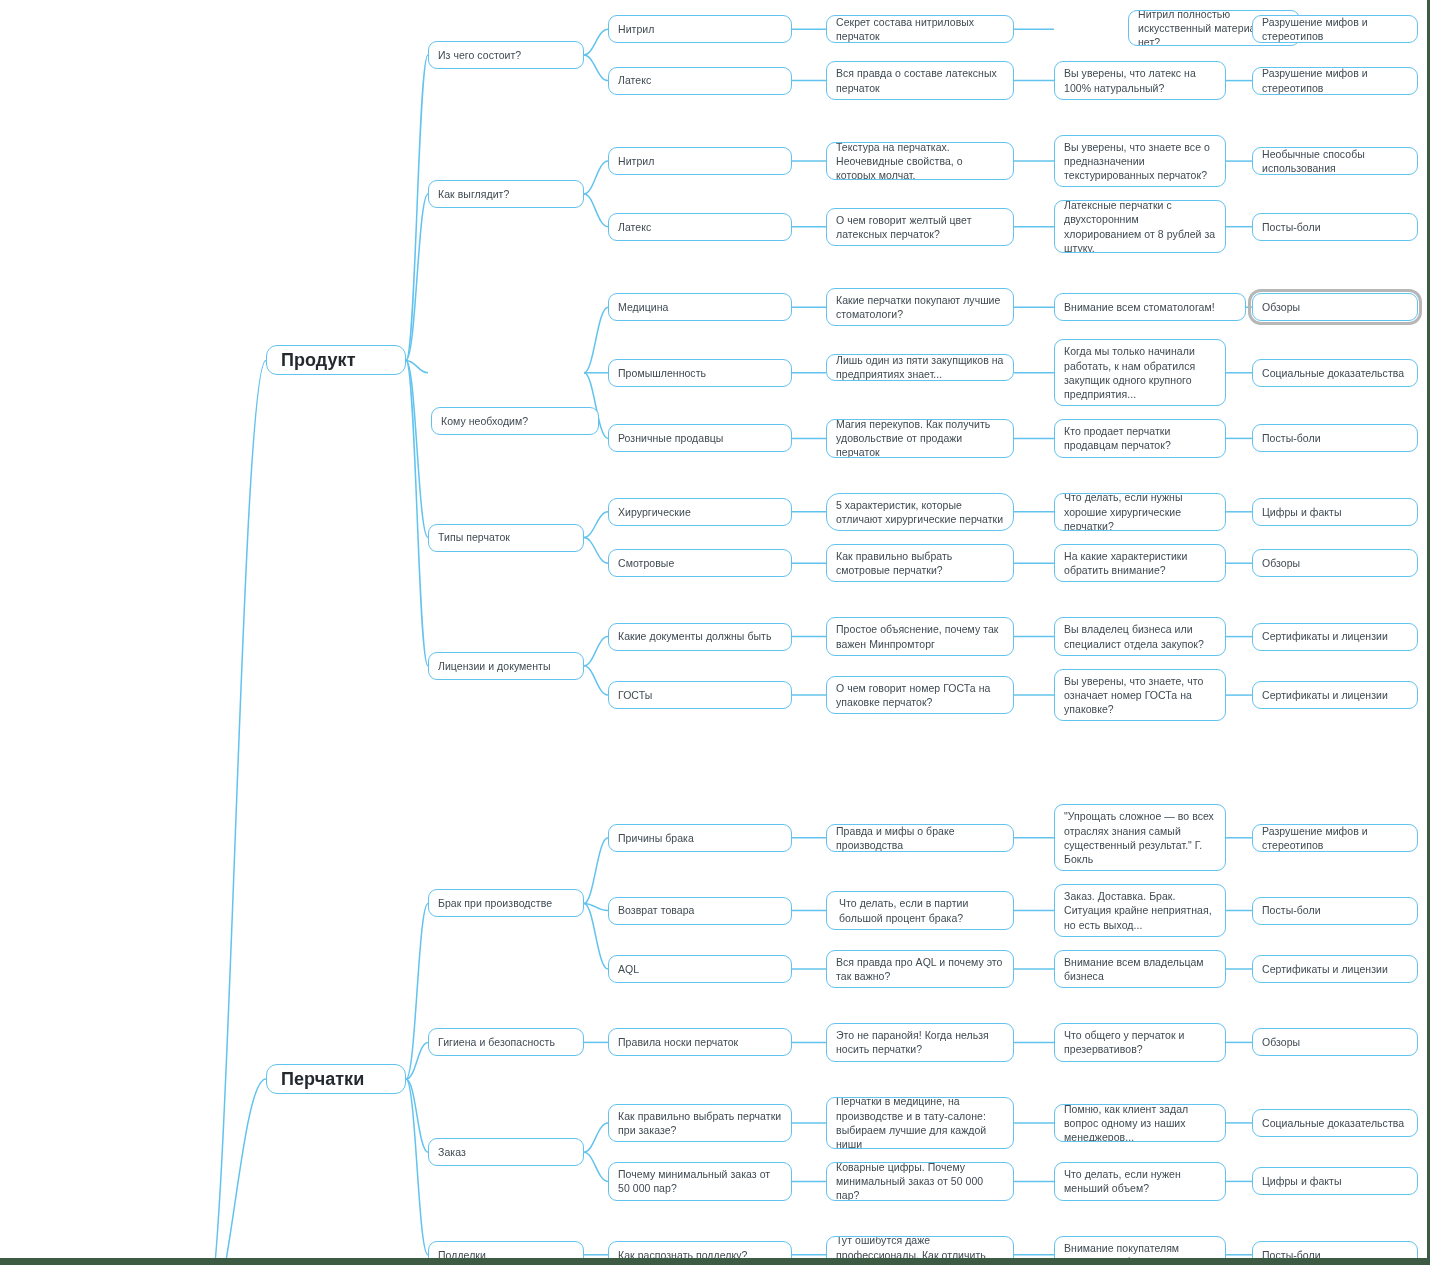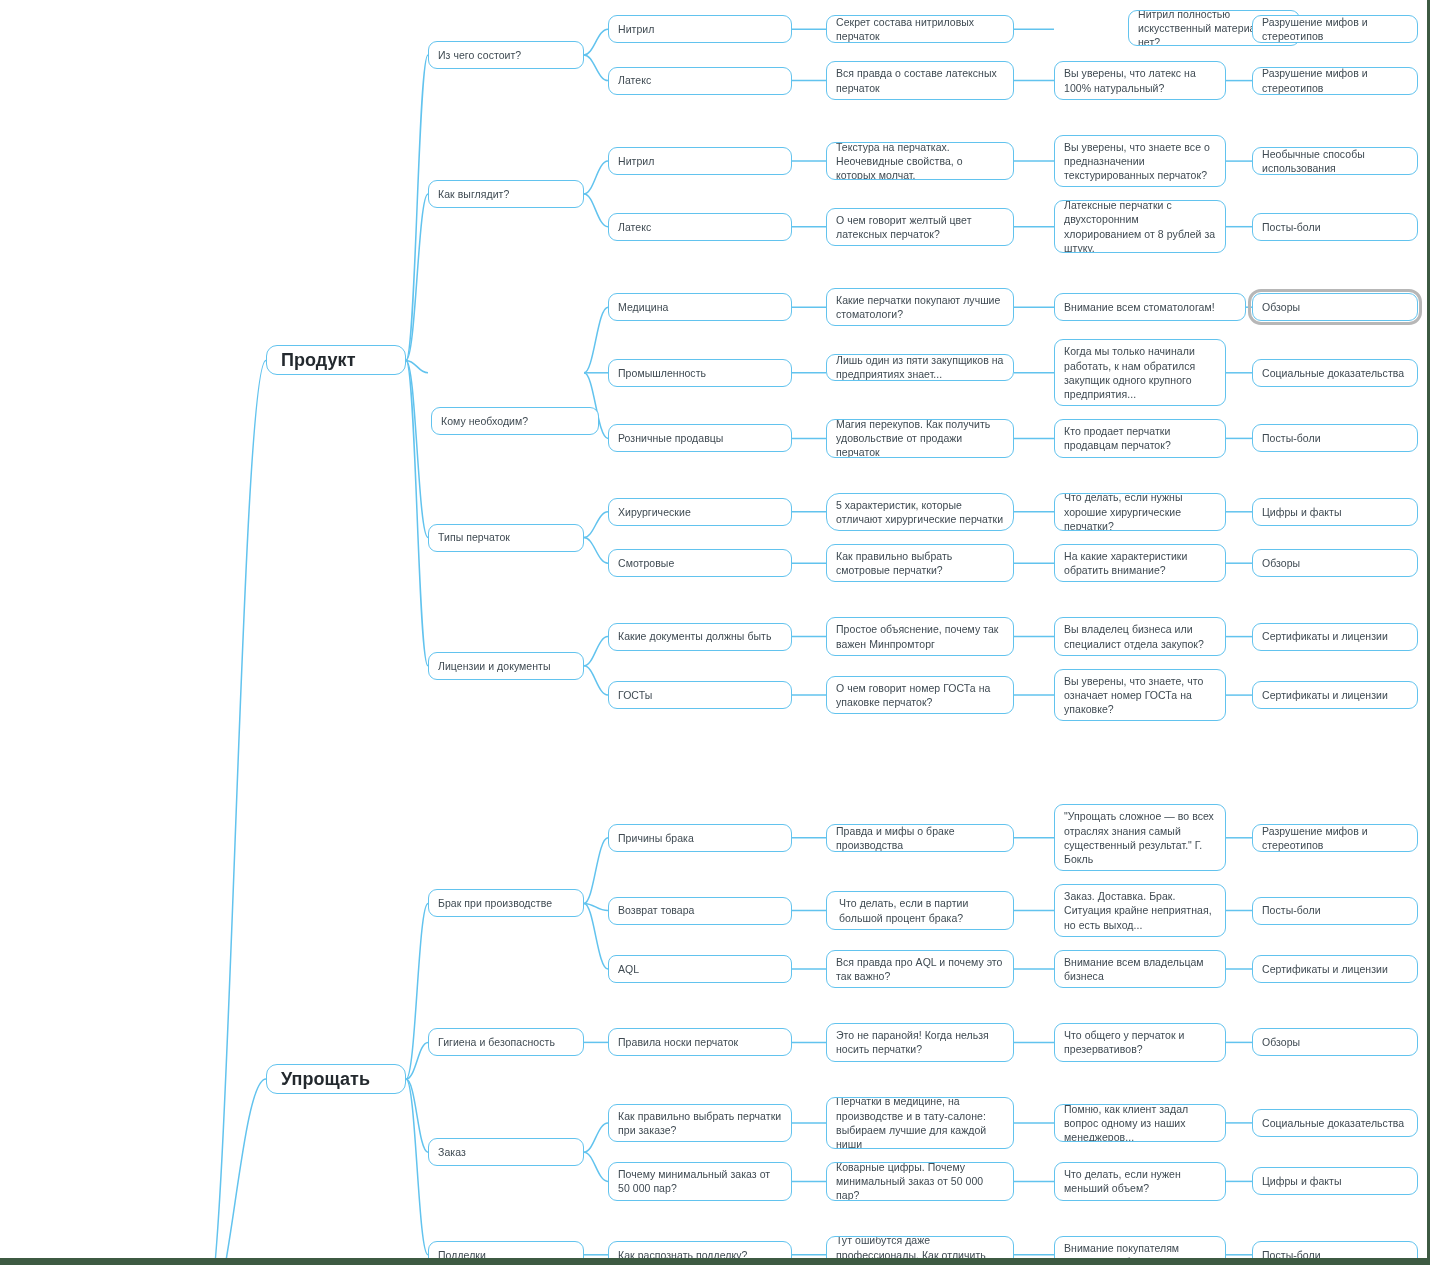--- a/index.html
+++ b/index.html
@@ -372,21 +372,21 @@
       </div>
       <div class="node" style="left: 826px; top: 891.3px; width: 188px; height: 38.4px; padding-left: 12px;">
         <span>Что делать, если в партии большой процент брака?</span>
       </div>
       <div class="node" style="left: 1054px; top: 884.2px; width: 172px; height: 52.6px;">
         <span>Заказ. Доставка. Брак.<br>Ситуация крайне неприятная, но есть выход...</span>
       </div>
       <div class="node" style="left: 1252px; top: 896.5px; width: 166px; height: 28px;">
         <span>Посты-боли</span>
       </div>
-      <div class="node" style="left: 608px; top: 955px; width: 184px; height: 28px; border-radius: 8px;">
+      <div class="node" style="left: 608px; top: 955px; width: 184px; height: 28px;">
         <span>AQL</span>
       </div>
       <div class="node" style="left: 826px; top: 949.8px; width: 188px; height: 38.4px;">
         <span>Вся правда про AQL и почему это так важно?</span>
       </div>
       <div class="node" style="left: 1054px; top: 949.8px; width: 172px; height: 38.4px;">
         <span>Внимание всем владельцам бизнеса</span>
       </div>
       <div class="node" style="left: 1252px; top: 955px; width: 166px; height: 28px;">
         <span>Сертификаты и лицензии</span>
@@ -445,16 +445,16 @@
       <div class="node" style="left: 1054px; top: 1235.6px; width: 172px; height: 38.4px;">
         <span>Внимание покупателям перчаток Фабрик!</span>
       </div>
       <div class="node" style="left: 1252px; top: 1240.8px; width: 166px; height: 28px;">
         <span>Посты-боли</span>
       </div>
       <div class="node" style="left: 428px; top: 1240.8px; width: 156px; height: 28px;">
         <span>Подделки</span>
       </div>
       <div class="node lvl1" style="left: 266px; top: 1064.1px; width: 140px; height: 30px;">
-        <span>Упрощать</span>
+        <span>Перчатки</span>
       </div>
     </div>
 </div>
 
 </body></html>

